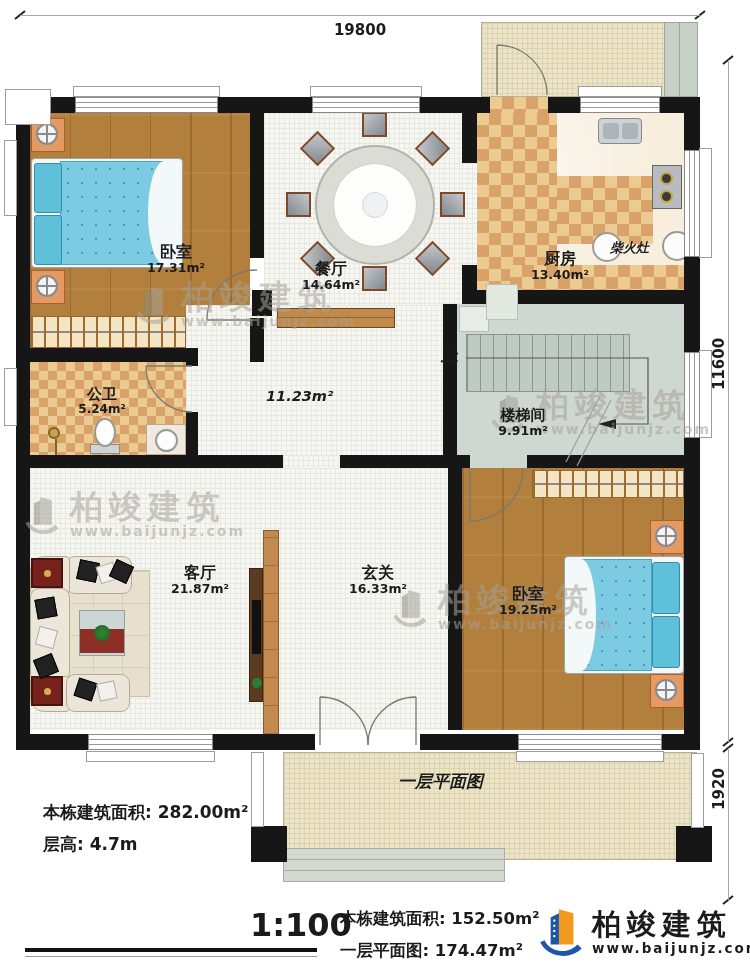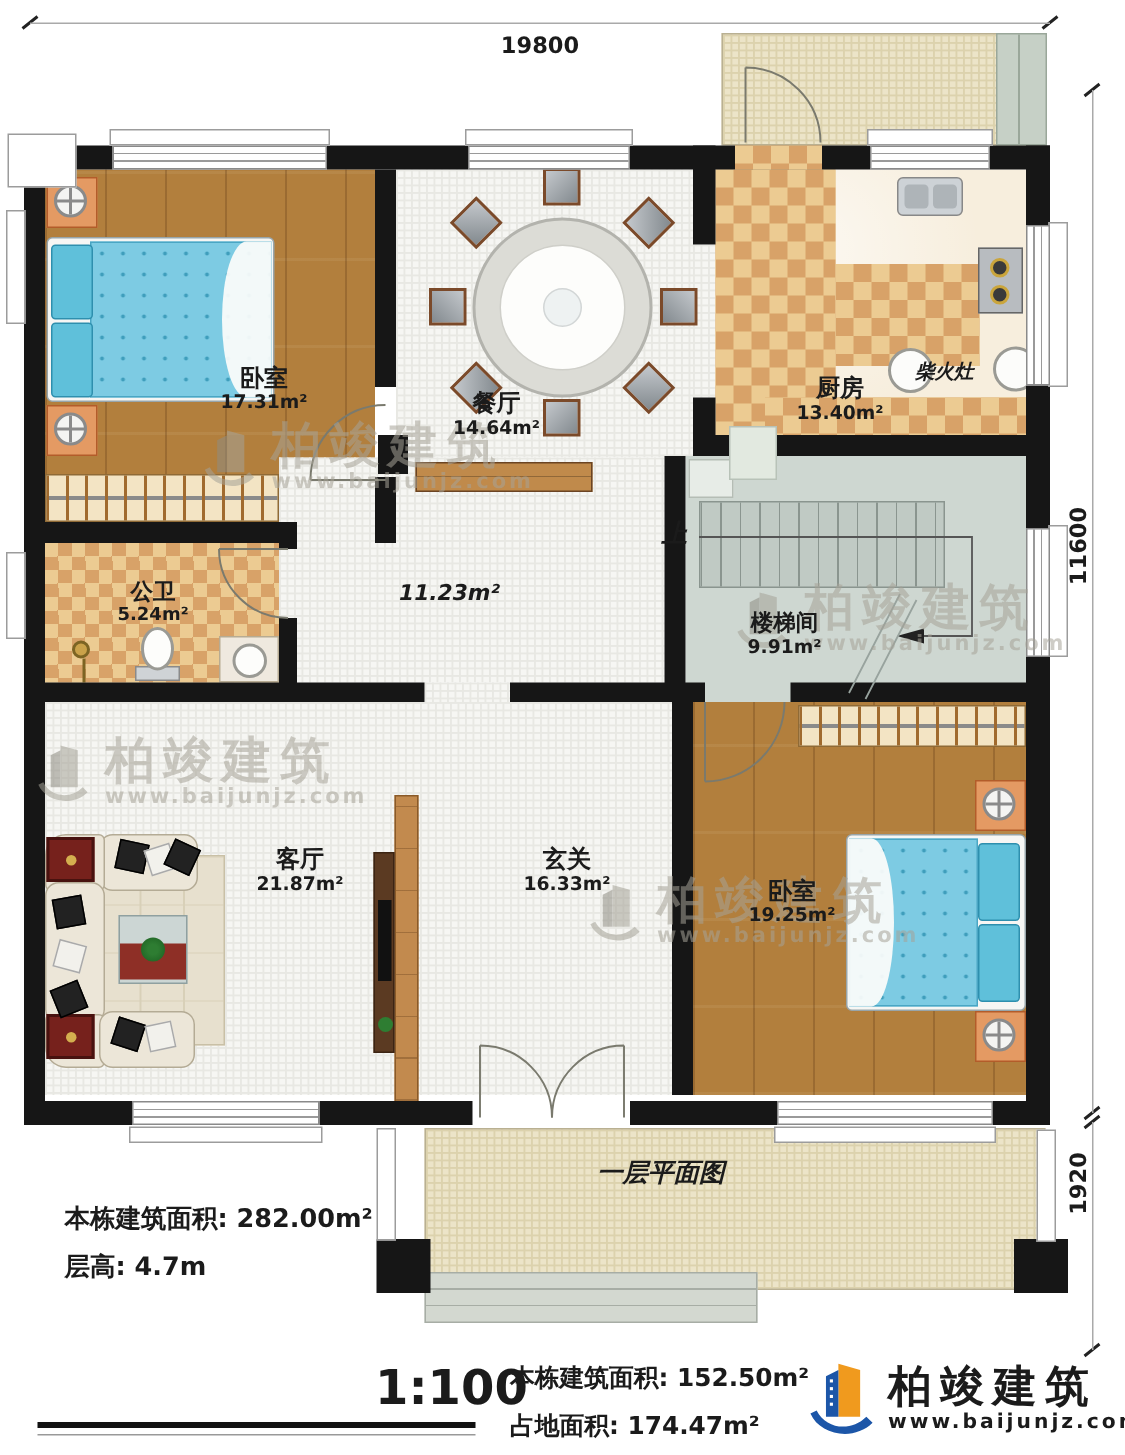--- a/index.html
+++ b/index.html
@@ -348,21 +348,21 @@
   </div>
 
   <div class="tb-scale" style="left:250px;top:906px;">1:100</div>
   <div class="abs" style="left:25px;top:948px;width:292px;height:4px;background:#111;z-index:80;"></div>
   <div class="abs" style="left:25px;top:956px;width:292px;height:1px;background:#999;z-index:80;"></div>
   <div class="tb-line" style="left:340px;top:908px;">
     <span>本栋建筑面积:</span>
     <span>152.50m²</span>
   </div>
   <div class="tb-line" style="left:340px;top:940px;">
-    <span>占地面积:</span>
+    <span>一层平面图:</span>
     <span>174.47m²</span>
   </div>
 
   <svg class="abs" style="left:538px;top:903px;width:46px;height:58px;z-index:80;" viewBox="0 0 44 56">
     <path d="M2,38 C8,52 30,56 42,44 L38,40 C28,50 12,48 6,36 Z" fill="#1c56a8"></path>
     <path d="M20,6 L34,10 L34,40 L20,40 Z" fill="#f09a1e"></path>
     <path d="M12,14 L20,10 L20,40 L12,40 Z" fill="#1c56a8"></path>
     <g fill="#fff">
         <rect x="14.5" y="16" width="2" height="2"></rect>
         <rect x="14.5" y="21" width="2" height="2"></rect>

